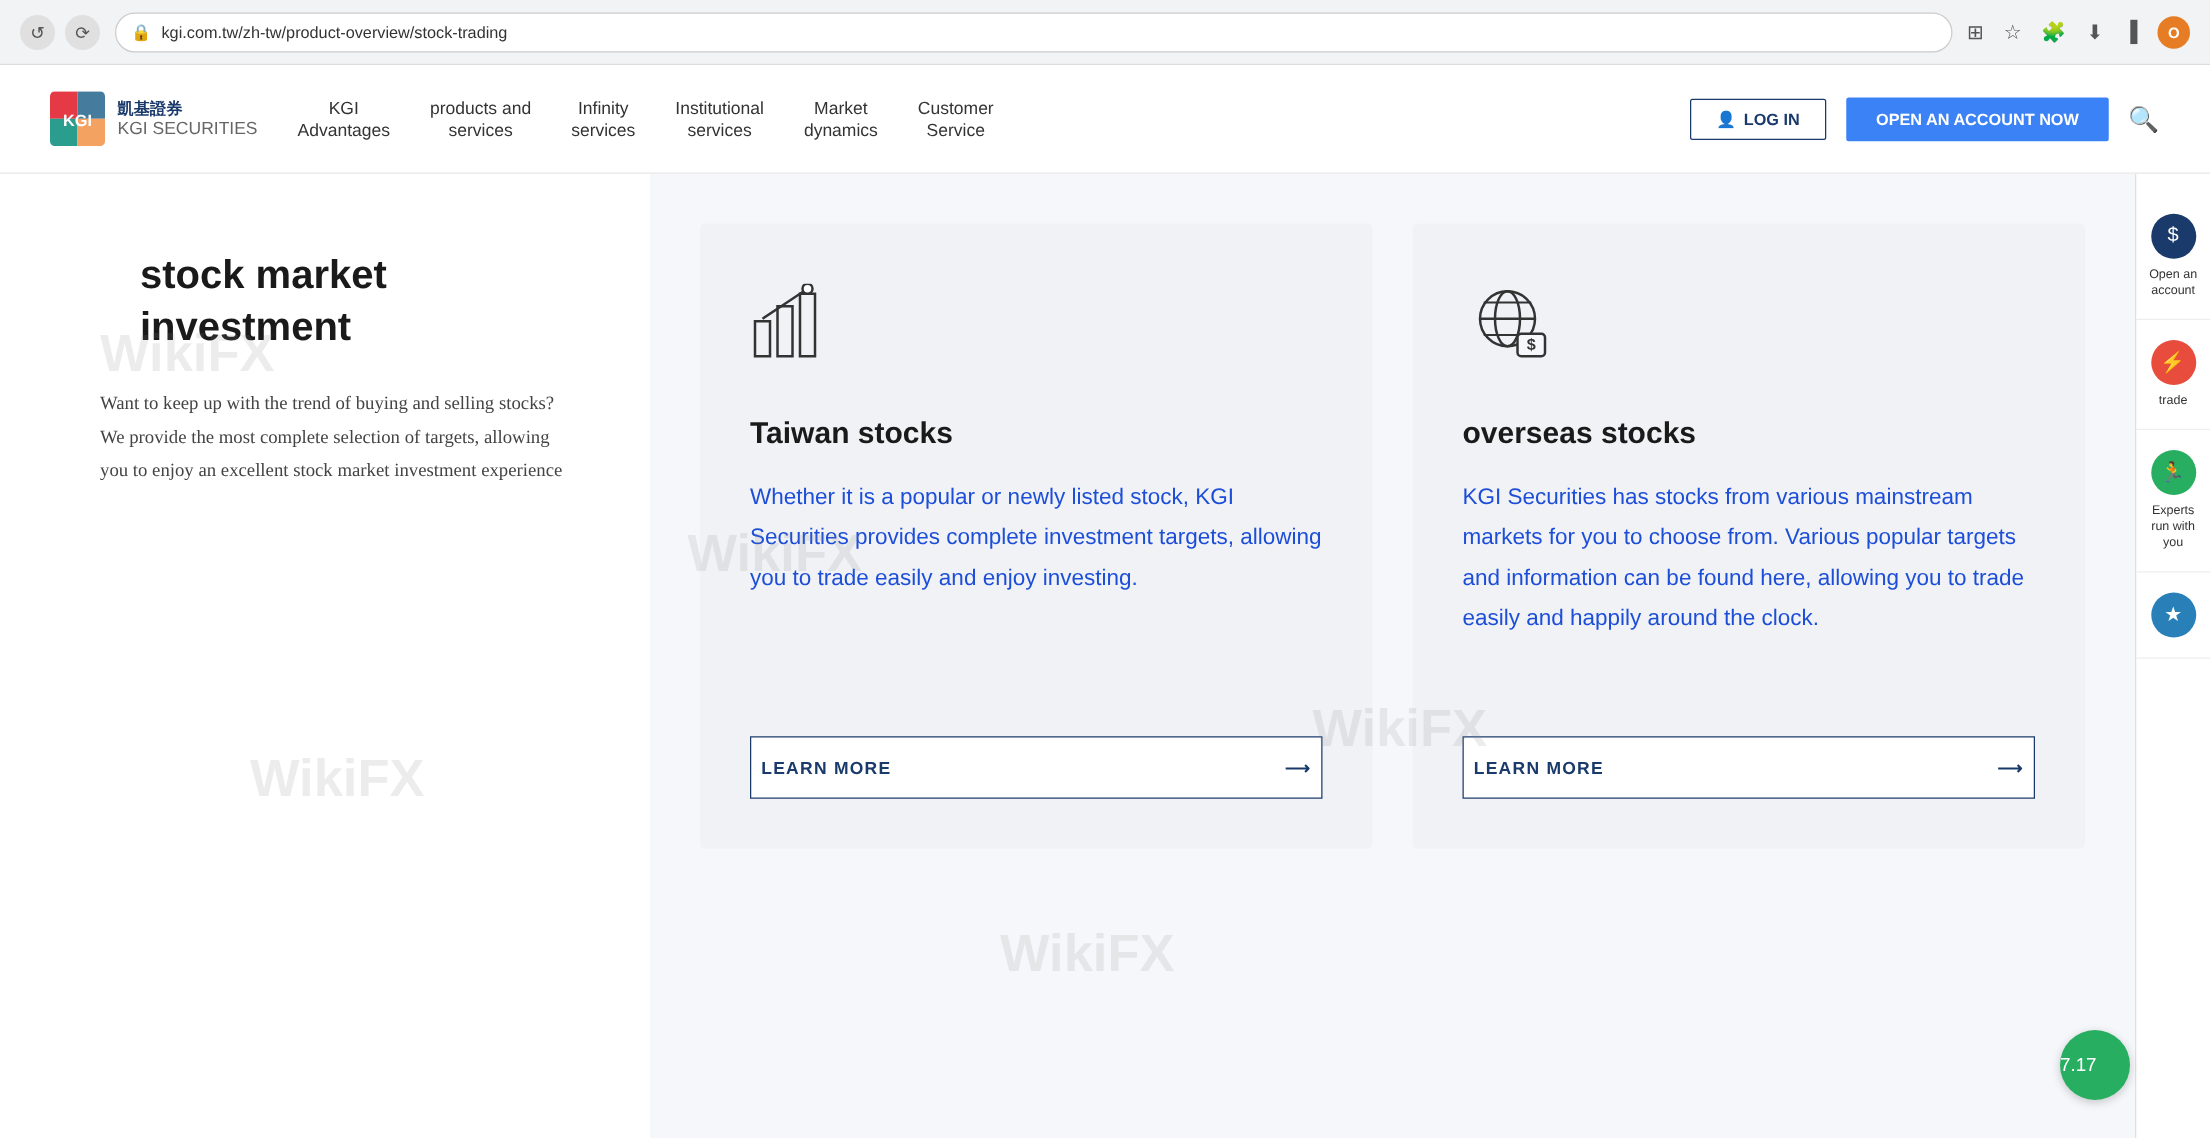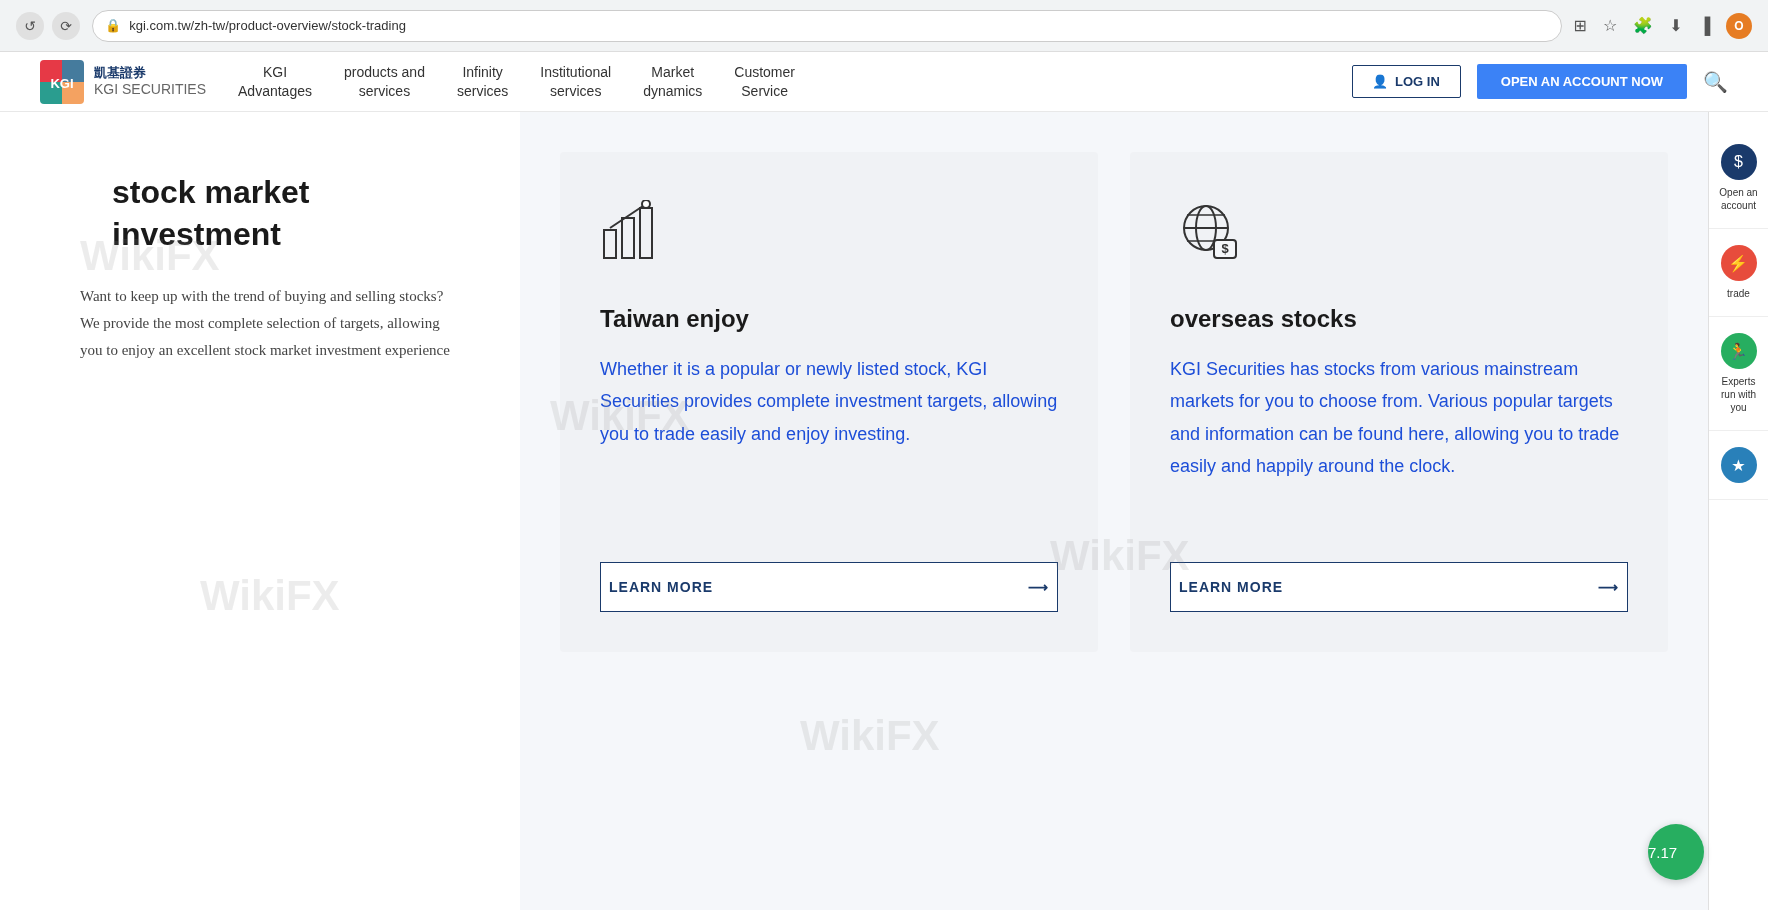--- a/index.html
+++ b/index.html
@@ -55,21 +55,21 @@
       width: 26px; height: 26px;
       border-radius: 50%;
       background: #e67c23;
       color: #fff;
       display: flex; align-items: center; justify-content: center;
       font-size: 12px; font-weight: bold;
     }
 
     
     .site-header {
-      height: 60px;
+      height: 87px;
       background: #fff;
       border-bottom: 1px solid #e8e8e8;
       display: flex;
       align-items: center;
       padding: 0 40px;
       gap: 32px;
       position: relative;
       z-index: 10;
     }
     .logo-area {
@@ -364,21 +364,21 @@
         <svg width="72" height="62" viewBox="0 0 72 62" fill="none" xmlns="http://www.w3.org/2000/svg">
 
           <rect x="4" y="30" width="12" height="28" stroke="#333" stroke-width="2" fill="none"></rect>
           <rect x="22" y="18" width="12" height="40" stroke="#333" stroke-width="2" fill="none"></rect>
           <rect x="40" y="8" width="12" height="50" stroke="#333" stroke-width="2" fill="none"></rect>
 
           <polyline points="10,28 28,16 46,4" stroke="#333" stroke-width="2" fill="none"></polyline>
           <circle cx="46" cy="4" r="4" stroke="#333" stroke-width="2" fill="#fff"></circle>
         </svg>
       </div>
-      <h2 class="card-title">Taiwan enjoy</h2>
+      <h2 class="card-title">Taiwan stocks</h2>
       <p class="card-description">Whether it is a popular or newly listed stock, KGI Securities provides complete investment targets, allowing you to trade easily and enjoy investing.</p>
       <button class="learn-more-btn">
         <span>LEARN MORE</span>
         <span>⟶</span>
       </button>
     </div>
 
     <div class="card">
       <div class="card-icon">
         <svg width="72" height="62" viewBox="0 0 72 62" fill="none" xmlns="http://www.w3.org/2000/svg">

